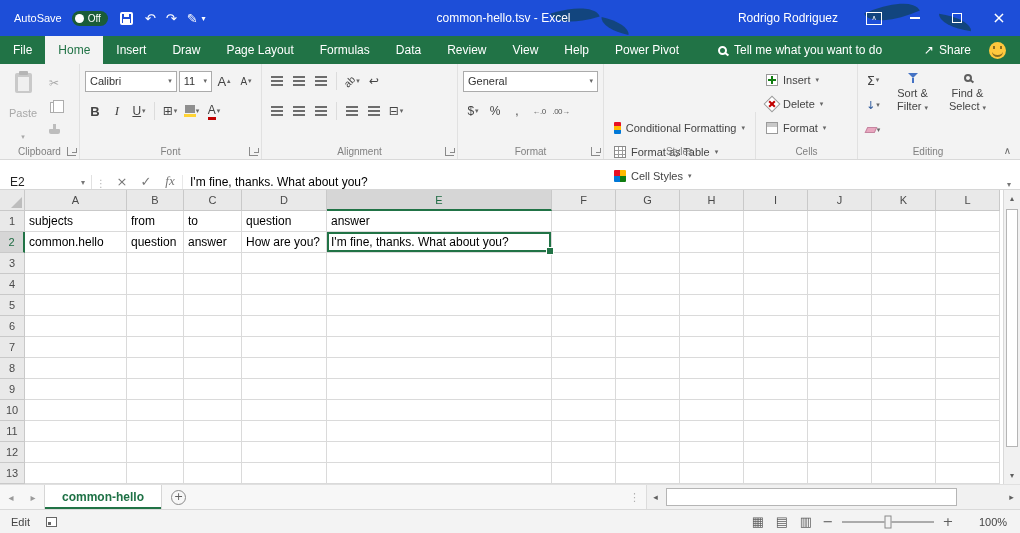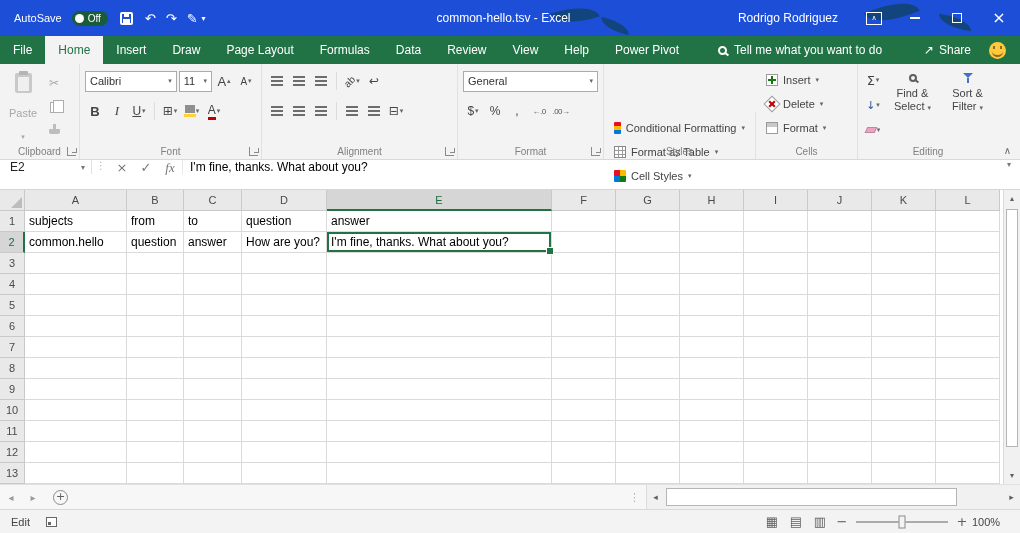--- a/index.html
+++ b/index.html
@@ -120,21 +120,21 @@
   .vbtn { width:52px; display:flex; flex-direction:column; align-items:center; padding-top:3px; font-size:11px; color:#444; text-align:center; line-height:1.2; cursor:pointer; }
   .vlab { margin-top:3px; width:48px; }
   .sortic { position:relative; width:12px; height:12px; }
   .sortic::before { content:''; position:absolute; left:1px; top:1px; width:0; height:0; border-left:5px solid transparent; border-right:5px solid transparent; border-top:5px solid #4472c4; }
   .sortic::after { content:''; position:absolute; left:5px; top:6px; width:2px; height:5px; background:#4472c4; }
   .magg { width:8px; height:8px; border:2px solid #5f5f5f; border-radius:50%; position:relative; margin:2px 0; }
   .magg::after { content:''; position:absolute; width:5px; height:2px; background:#5f5f5f; right:-4px; bottom:-2px; transform:rotate(40deg); }
   .collapse { position:absolute; right:9px; bottom:3px; font-size:10px; color:#6a6a6a; cursor:pointer; }
 
   
-  .formulabar { height:30px; flex:0 0 30px; background:#fff; border-bottom:1px solid #d6d6d6; display:flex; align-items:flex-start; }
+  .formulabar { height:30px; flex:0 0 30px; background:#fff; border-bottom:1px solid #d6d6d6; display:flex; align-items:flex-end; }
   .namebox { width:92px; border-right:1px solid #e1e1e1; display:flex; align-items:center; justify-content:space-between; padding:0 6px 0 10px; font-size:12px; color:#222; cursor:pointer; }
   .nbchev { font-size:8px; color:#777; }
   .fdots { display:flex; align-items:center; padding:0 4px; color:#b5b5b5; font-size:10px; cursor:col-resize; }
   .fbtn { width:24px; display:flex; align-items:center; justify-content:center; color:#767676; font-size:13px; cursor:pointer; }
   .fx { font-family:"Liberation Serif",serif; font-style:italic; font-size:13px; }
   .finput { flex:1; display:flex; align-items:center; padding-left:7px; font-size:12px; color:#000; border-left:1px solid #e8e8e8; cursor:text; }
   .fexp { width:22px; display:flex; align-items:center; justify-content:center; font-size:8px; color:#777; cursor:pointer; }
 
   
   .gridarea { flex:1; display:flex; overflow:hidden; background:#fff; }
@@ -167,21 +167,21 @@
   
   .statusbar { height:24px; flex:0 0 24px; background:#f3f3f3; border-top:1px solid #d9d9d9; display:flex; align-items:center; font-size:11px; color:#444; }
   .mode { margin-left:11px; }
   .macro { width:11px; height:10px; border:1px solid #666; background:#fff; position:relative; margin-left:16px; cursor:pointer; }
   .macro::after { content:''; position:absolute; left:1px; bottom:1px; width:3px; height:3px; background:#666; }
   .sbright { margin-left:auto; display:flex; align-items:center; }
   .viewic { width:24px; display:flex; align-items:center; justify-content:center; font-size:13px; color:#5f5f5f; cursor:pointer; }
   .zbtn { width:20px; text-align:center; font-size:13px; color:#5f5f5f; cursor:pointer; }
   .ztrack { width:92px; height:2px; background:#ababab; position:relative; margin:0 4px; cursor:pointer; }
   .zthumb { position:absolute; left:50%; top:50%; transform:translate(-50%,-50%); width:7px; height:13px; background:#f3f3f3; border:1px solid #8a8a8a; }
-  .zpct { width:48px; text-align:left; padding-right:6px; margin-left:0; }
+  .zpct { width:48px; text-align:center; padding-right:6px; margin-left:14px; }
 </style>
 </head>
 <body>
 
 <div class="app">
 
   <header class="titlebar">
     <div class="leaf l1"></div>
     <div class="leaf l2"></div>
     <div class="leaf l3"></div>
@@ -438,26 +438,26 @@
           <span class="ibtn">
               <span class="filldn gly">↓</span>
               <span class="gly tiny">▾</span>
             </span>
           <span class="ibtn">
               <span class="eraser"></span>
               <span class="gly tiny">▾</span>
             </span>
         </div>
         <span class="vbtn">
+          <span class="sortic"></span>
+          <span class="vlab"><span>Sort &amp; Filter</span> <span class="gly tiny">▾</span></span>
+        </span>
+        <span class="vbtn">
           <span class="magg"></span>
           <span class="vlab"><span>Find &amp; Select</span> <span class="gly tiny">▾</span></span>
-        </span>
-        <span class="vbtn">
-          <span class="sortic"></span>
-          <span class="vlab"><span>Sort &amp; Filter</span> <span class="gly tiny">▾</span></span>
         </span>
       </div>
       <span class="glabel">Editing</span>
     </div>
 
     <span class="collapse gly">∧</span>
   </div>
 
   <div class="formulabar">
     <div class="namebox">
@@ -662,20 +662,21 @@
     <div class="vscroll">
       <span class="gly sarr">▴</span>
       <div class="vthumb"></div>
       <span class="gly sarr sdown">▾</span>
     </div>
   </div>
 
   <div class="sheetbar">
     <span class="snav gly">◂</span>
     <span class="snav gly">▸</span>
+    <span class="stab">common-hello</span>
     <span class="plusc">
         <span class="gly">+</span>
       </span>
     <span class="tabdots gly">⋮</span>
     <div class="hscroll">
       <span class="harr gly">◂</span>
       <div class="htrack">
         <div class="hthumb"></div>
       </div>
       <span class="harr gly">▸</span>

